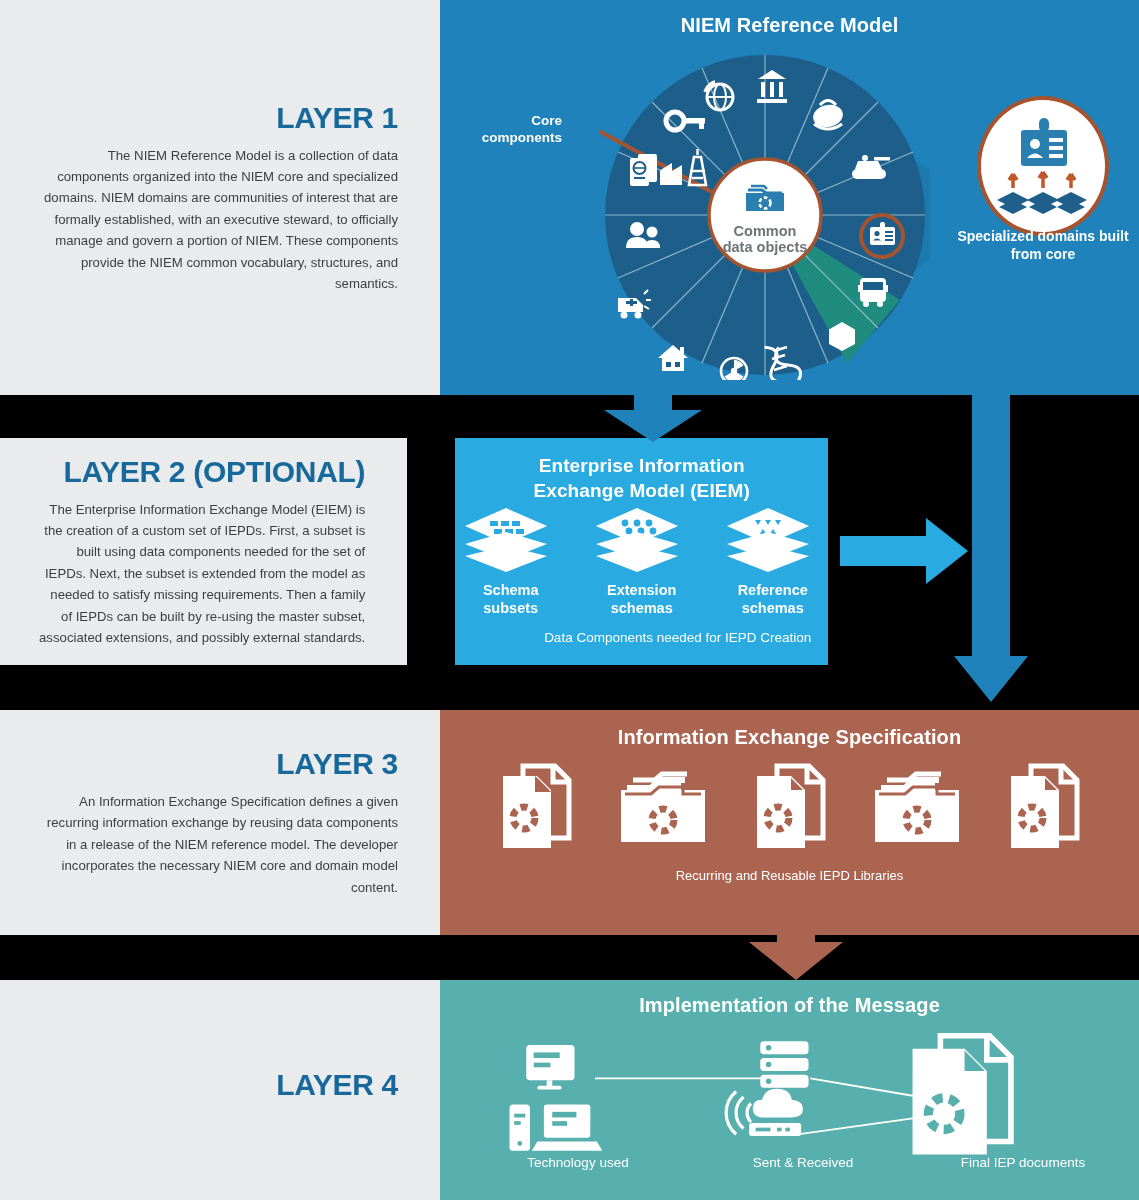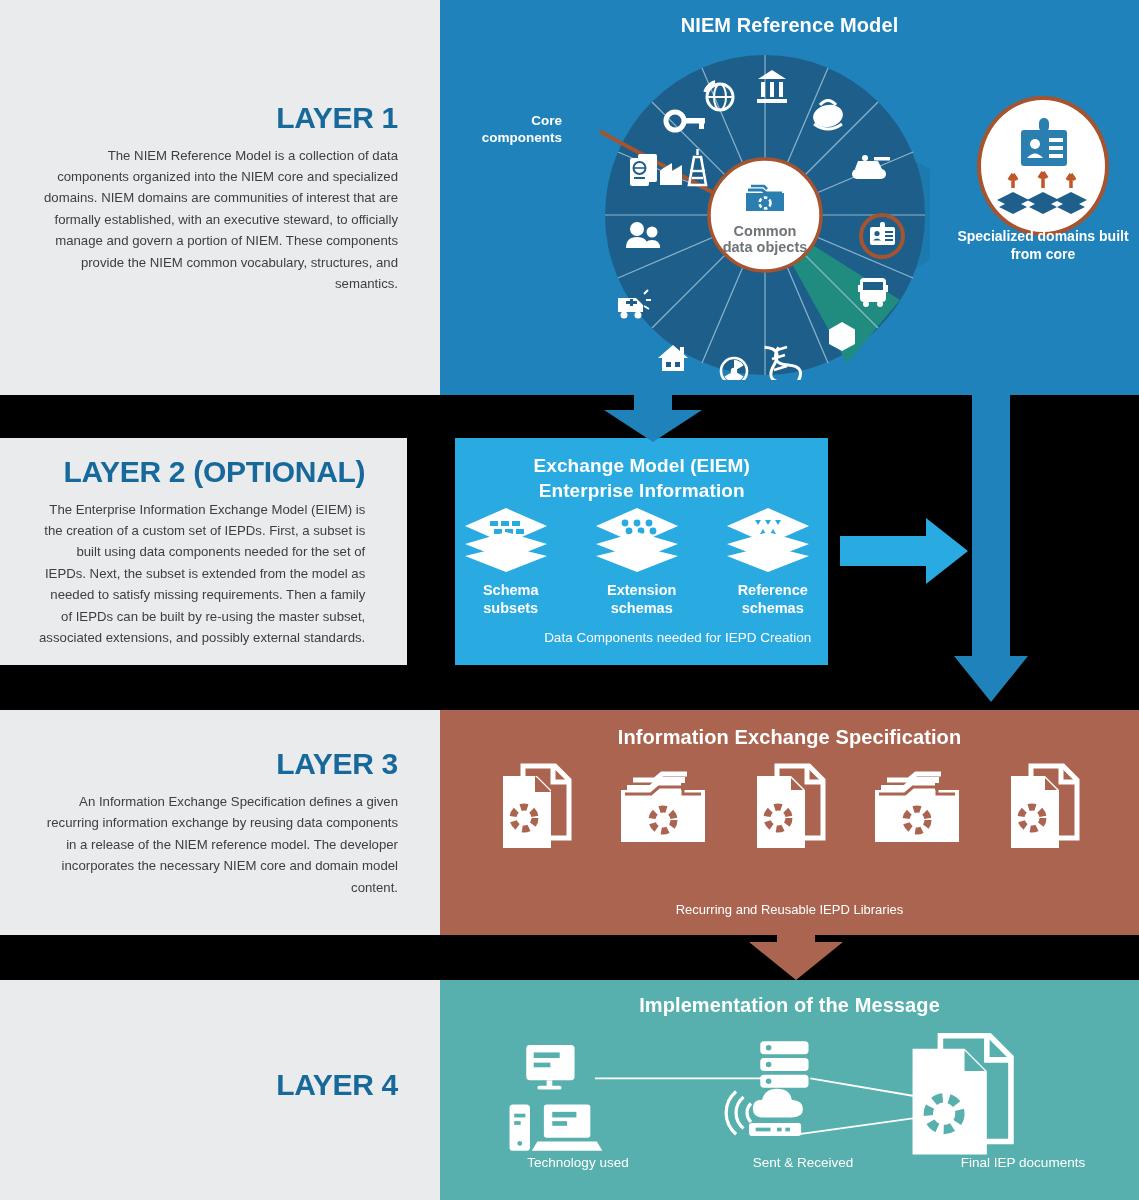--- a/index.html
+++ b/index.html
@@ -313,22 +313,22 @@
     </div>
   </div>
 
   <div class="band" id="band2">
     <div class="left">
       <div class="layer-title">LAYER 2 (OPTIONAL)</div>
       <div class="layer-body">The Enterprise Information Exchange Model (EIEM) is the creation of a custom set of IEPDs. First, a subset is built using data components needed for the set of IEPDs. Next, the subset is extended from the model as needed to satisfy missing requirements. Then a family of IEPDs can be built by re-using the master subset, associated extensions, and possibly external standards.</div>
     </div>
     <div class="right">
       <div class="panel-title" style="top:16px; font-size:19px; line-height:1.3;">
+        <div>Enterprise Information</div>
         <div>Exchange Model (EIEM)</div>
-        <div>Enterprise Information</div>
       </div>
       <div class="stack-row">
 
         <div class="stack-item">
           <svg width="86" height="66" viewBox="0 0 86 66">
             <polygon points="43,0 84,18 43,36 2,18" fill="#ffffff"></polygon>
             <g fill="#29abe2">
               <rect x="27" y="13" width="8" height="5"></rect>
                 <rect x="38" y="13" width="8" height="5"></rect>
                 <rect x="49" y="13" width="8" height="5"></rect>
@@ -435,21 +435,21 @@
 
         <svg width="86" height="92" viewBox="0 0 86 92">
           <path d="M30 4 L62 4 L76 18 L76 76 L30 76 Z" fill="none" stroke="#fff" stroke-width="5"></path>
           <path d="M60 4 L60 20 L76 20" fill="none" stroke="#fff" stroke-width="5"></path>
           <path d="M10 14 L44 14 L58 28 L58 86 L10 86 Z" fill="#ffffff"></path>
           <path d="M44 16 L56 28 L44 28 Z" fill="#ab6450"></path>
           <circle cx="31" cy="56" r="11" fill="none" stroke="#ab6450" stroke-width="7" stroke-dasharray="7 5"></circle>
         </svg>
 
       </div>
-      <div class="panel-sub" style="top:192px; font-size:13px;">Recurring and Reusable IEPD Libraries</div>
+      <div class="panel-sub" style="top:158px; font-size:13px;">Recurring and Reusable IEPD Libraries</div>
     </div>
   </div>
 
   <div class="band" id="band4">
     <div class="left">
       <div class="layer-title">LAYER 4</div>
     </div>
     <div class="right">
       <div class="panel-title" style="top:14px;">Implementation of the Message</div>
 

